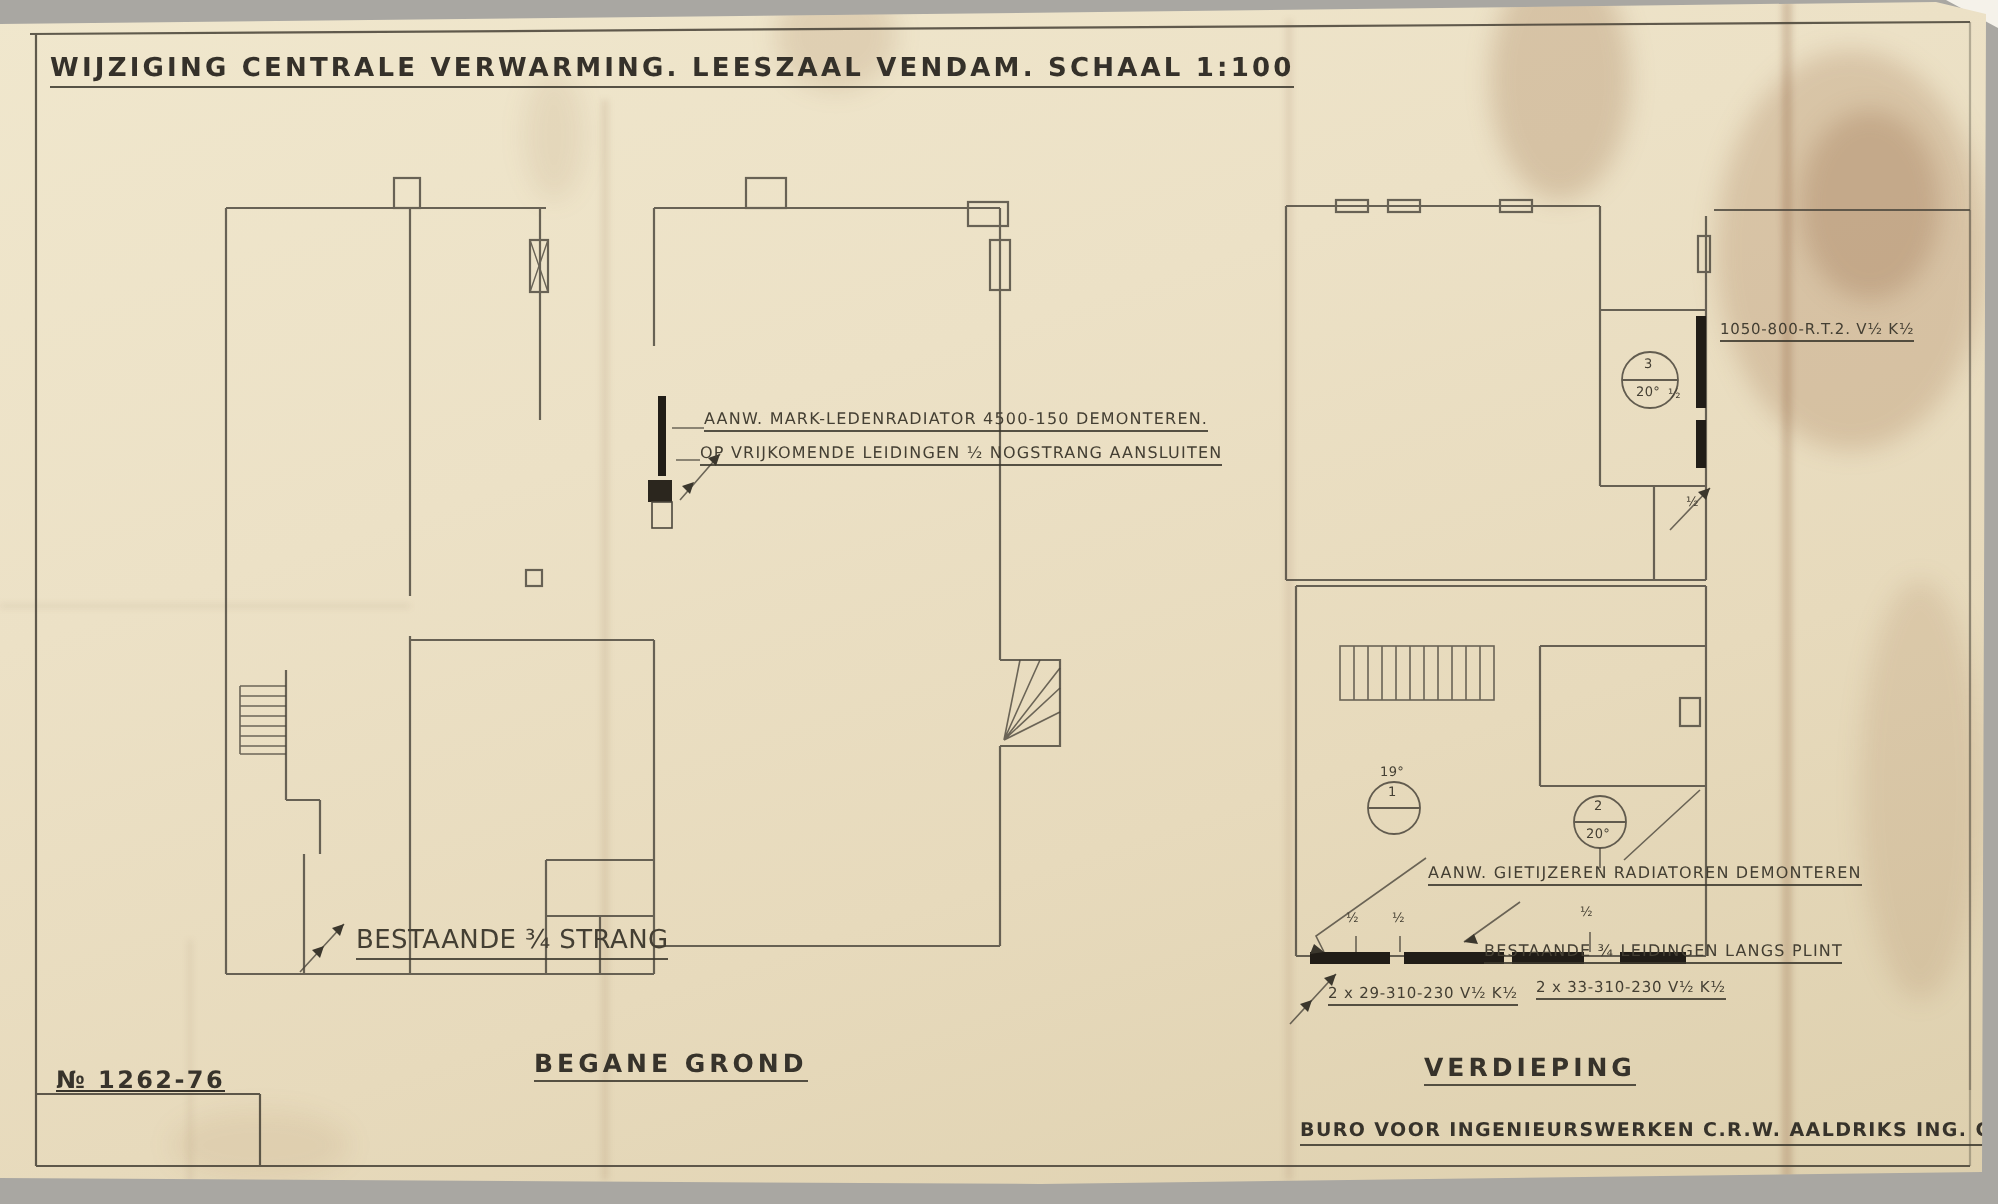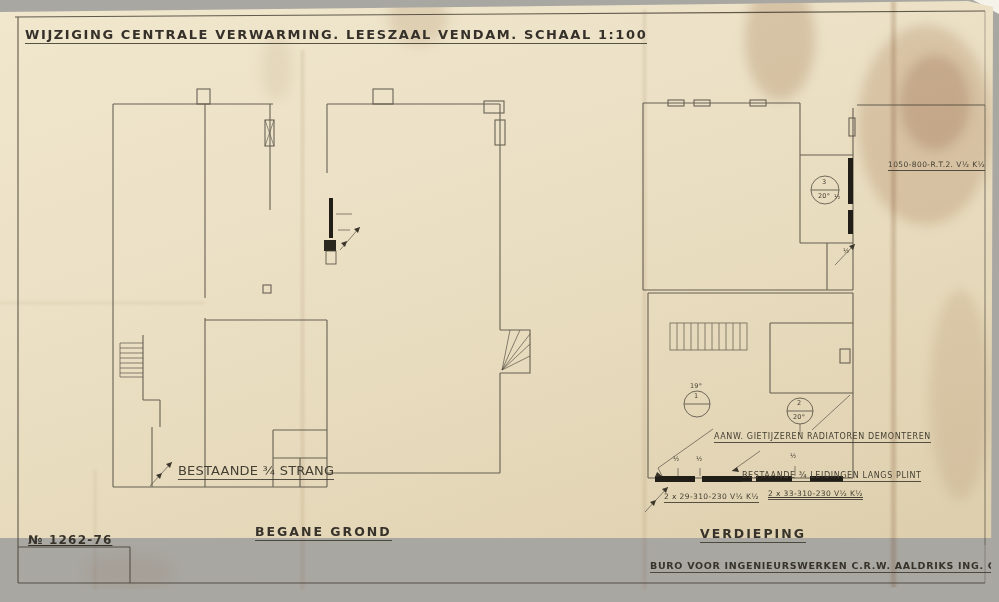--- a/index.html
+++ b/index.html
@@ -1,28 +1,28 @@
 <!DOCTYPE html>
 <html><head>
 <meta charset="utf-8">
 <style>
   html,body{margin:0;padding:0;background:#9e9c98;}
   #stage{position:relative;width:999px;height:602px;background:#a9a7a2;overflow:hidden;
          font-family:"DejaVu Sans",sans-serif;}
-  #paper{position:absolute;left:0;top:0;width:999px;height:538px;
+  #paper{position:absolute;left:0;top:0;width:999px;height:602px;
          background:linear-gradient(162deg,#f0e7cd 0%,#ece1c6 35%,#e7dabc 65%,#ddcfad 100%);
          clip-path:polygon(0px 12px,550px 6px,968px 1px,993px 7px,991px 586px,520px 592px,0px 589px);}
   .stain{position:absolute;border-radius:50%;pointer-events:none;filter:blur(6px);}
   .crease{position:absolute;pointer-events:none;filter:blur(1.5px);}
   svg{position:absolute;left:0;top:0;}
   .hw{position:absolute;white-space:nowrap;color:#3b372d;letter-spacing:1px;
       font-family:"DejaVu Sans",sans-serif;}
   .ul{border-bottom:1.2px solid rgba(59,55,45,.85);padding-bottom:1px;}
   .t-title{font-size:13px;letter-spacing:1.6px;font-weight:bold;color:#35312a;}
-  .t-big{font-size:12.5px;letter-spacing:2px;font-weight:bold;color:#37332b;}
+  .t-big{font-size:12.5px;letter-spacing:2px;font-weight:bold;color:#37332b;margin-left:12px;}
   .t-note{font-size:8px;letter-spacing:.6px;color:#44403４;}
   .t-note{font-size:8px;letter-spacing:.6px;color:#443f33;}
   .t-tiny{font-size:6.5px;letter-spacing:.2px;color:#443f33;}
   .t-spec{font-size:7.5px;letter-spacing:.4px;color:#443f33;}
   .t-num{font-size:12px;letter-spacing:1.2px;font-weight:bold;color:#37332b;}
   .t-footer{font-size:9.5px;letter-spacing:.7px;font-weight:bold;color:#37332b;}
   .corner-fold{position:absolute;right:0;top:0;width:0;height:0;
       border-left:26px solid transparent;border-top:14px solid #f5f2ea;}
 </style>
 </head>
@@ -137,30 +137,32 @@
         <polygon points="732,471 737,467 739,472"></polygon>
         <polygon points="662,476 657,472 655,477"></polygon>
         <polygon points="855,244 849,246 853,250"></polygon>
         <polygon points="668,487 662,489 666,493"></polygon>
         <polygon points="656,500 650,502 654,506"></polygon>
       </g>
     </svg>
 
     <span class="hw t-title ul" style="left:25px;top:27px;">WIJZIGING CENTRALE VERWARMING. LEESZAAL VENDAM. SCHAAL 1:100</span>
 
+    <span class="hw t-note ul" style="left:352px;top:205px;">AANW. MARK-LEDENRADIATOR 4500-150 DEMONTEREN.</span>
+    <span class="hw t-note ul" style="left:350px;top:222px;">OP VRIJKOMENDE LEIDINGEN ½ NOGSTRANG AANSLUITEN</span>
     <span class="hw t-tiny ul" style="left:178px;top:463px;font-size:13px;">BESTAANDE ¾ STRANG</span>
     <span class="hw t-big ul" style="left:255px;top:524px;">BEGANE GROND</span>
     <span class="hw t-num" style="left:28px;top:533px;text-decoration:underline;">№ 1262-76</span>
 
     <span class="hw t-big ul" style="left:700px;top:526px;">VERDIEPING</span>
-    <span class="hw t-spec ul" style="left:860px;top:160px;margin-left:28px;">1050-800-R.T.2. V½ K½</span>
+    <span class="hw t-spec ul" style="left:860px;top:160px;">1050-800-R.T.2. V½ K½</span>
     <span class="hw t-note ul" style="left:714px;top:432px;">AANW. GIETIJZEREN RADIATOREN DEMONTEREN</span>
     <span class="hw t-note ul" style="left:742px;top:443px;margin-top:28px;">BESTAANDE ¾ LEIDINGEN LANGS PLINT</span>
     <span class="hw t-spec ul" style="left:664px;top:492px;">2 x 29-310-230 V½ K½</span>
-    <span class="hw t-spec ul" style="left:768px;top:489px;text-decoration:underline;">2 x 33-310-230 V½ K½</span>
+    <span class="hw t-spec ul" style="left:768px;top:489px;">2 x 33-310-230 V½ K½</span>
     <span class="hw t-footer ul" style="left:650px;top:560px;">BURO VOOR INGENIEURSWERKEN C.R.W. AALDRIKS ING. GRONINGEN</span>
 
     <span class="hw t-tiny" style="left:694px;top:392px;">1</span>
     <span class="hw t-tiny" style="left:690px;top:382px;">19°</span>
     <span class="hw t-tiny" style="left:797px;top:399px;">2</span>
     <span class="hw t-tiny" style="left:793px;top:413px;">20°</span>
     <span class="hw t-tiny" style="left:822px;top:178px;">3</span>
     <span class="hw t-tiny" style="left:818px;top:192px;">20°</span>
 
     <span class="hw t-tiny" style="left:834px;top:193px;">½</span>

